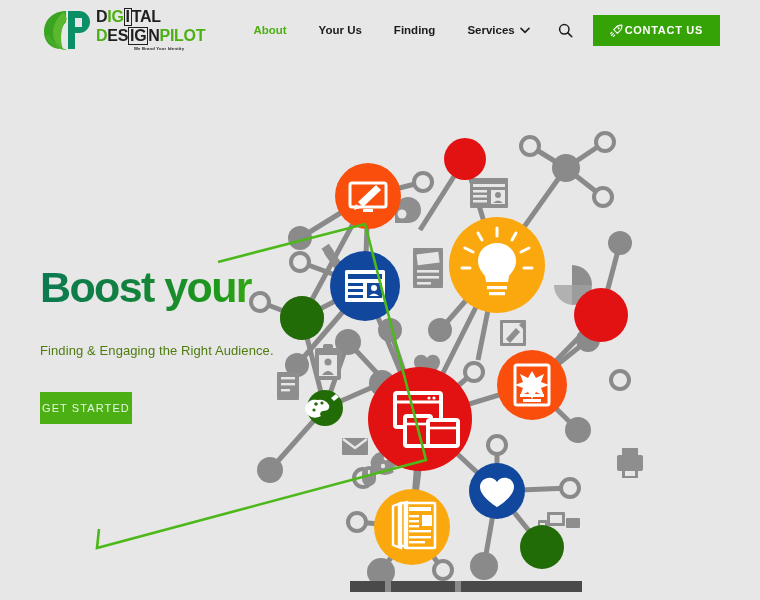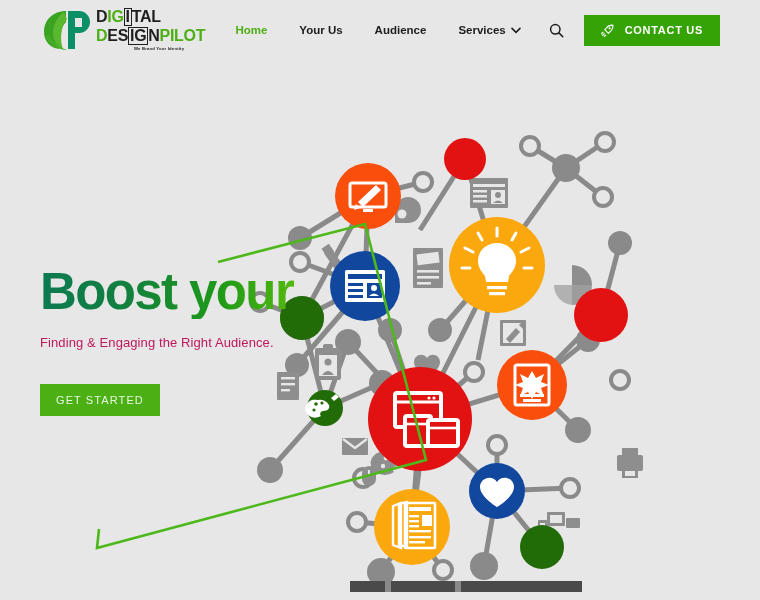--- a/index.html
+++ b/index.html
@@ -114,64 +114,64 @@
     font-size: 11px;
     font-weight: 700;
     letter-spacing: 0.7px;
     border: none;
     height: 31px;
     padding: 0 17px;
     margin-right: 40px;
     margin-left: 8px;
     display: flex;
     align-items: center;
-    gap: 11px;
+    gap: 2px;
     cursor: pointer;
     font-family: "Liberation Sans", sans-serif;
   }
 
   
   .hero {
     position: absolute;
     left: 40px;
     top: 265px;
     width: 330px;
     z-index: 30;
   }
 
   .hero-title {
-    font-size: 51px;
+    font-size: 43px;
     font-weight: 700;
     line-height: 1.06;
     letter-spacing: -1.6px;
     background: linear-gradient(95deg, #0c7a52 0%, #12803f 26%, #1f9a18 55%, #56bb0c 78%, #6cc20a 100%);
     -webkit-background-clip: text;
     background-clip: text;
     color: transparent;
     -webkit-text-fill-color: transparent;
     white-space: nowrap;
   }
 
   .hero-sub {
-    margin-top: 16px;
+    margin-top: 32px;
     font-size: 13px;
     font-weight: 400;
-    color: #be185d;
+    color: #4d7c0f;
     letter-spacing: 0.1px;
   }
 
   .hero-cta {
     margin-top: 34px;
     display: inline-block;
     background: #4caf14;
     color: #e8f6e0;
     font-size: 11px;
     font-weight: 400;
     letter-spacing: 1.1px;
-    padding: 10px 16px;
+    padding: 10px 2px;
     border: none;
     cursor: pointer;
     font-family: "Liberation Sans", sans-serif;
   }
 
   
   .illus {
     position: absolute;
     left: 0; top: 0;
     width: 760px;
@@ -496,29 +496,29 @@
           <span class="bt-dark">N</span>
           <span class="bt-green">PILOT</span>
         </span>
       <span class="brand-tagline">We Brand Your Identity</span>
     </span>
   </a>
 
   <nav class="nav">
 
     <a class="nav-item active" href="#">
-      <span>Home</span>
+      <span>About</span>
     </a>
 
     <a class="nav-item" href="#">
       <span>Your Us</span>
     </a>
 
     <a class="nav-item" href="#">
-      <span>Audience</span>
+      <span>Finding</span>
     </a>
 
     <a class="nav-item" href="#">
       <span>Services</span>
       <svg class="chev" width="10" height="7" viewBox="0 0 10 7" aria-hidden="true">
         <path d="M1 1.4 L5 5.4 L9 1.4" fill="none" stroke="#1c1c1c" stroke-width="1.5" stroke-linecap="round"></path>
       </svg>
     </a>
 
     <button class="search-btn" type="button">

